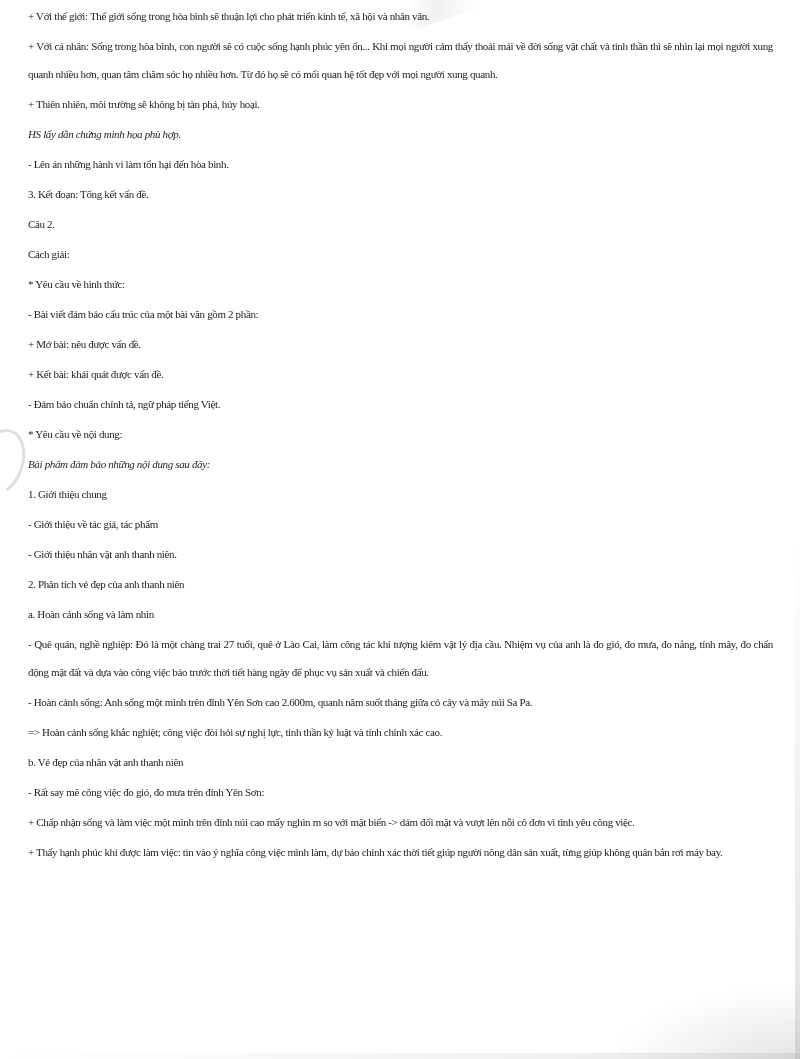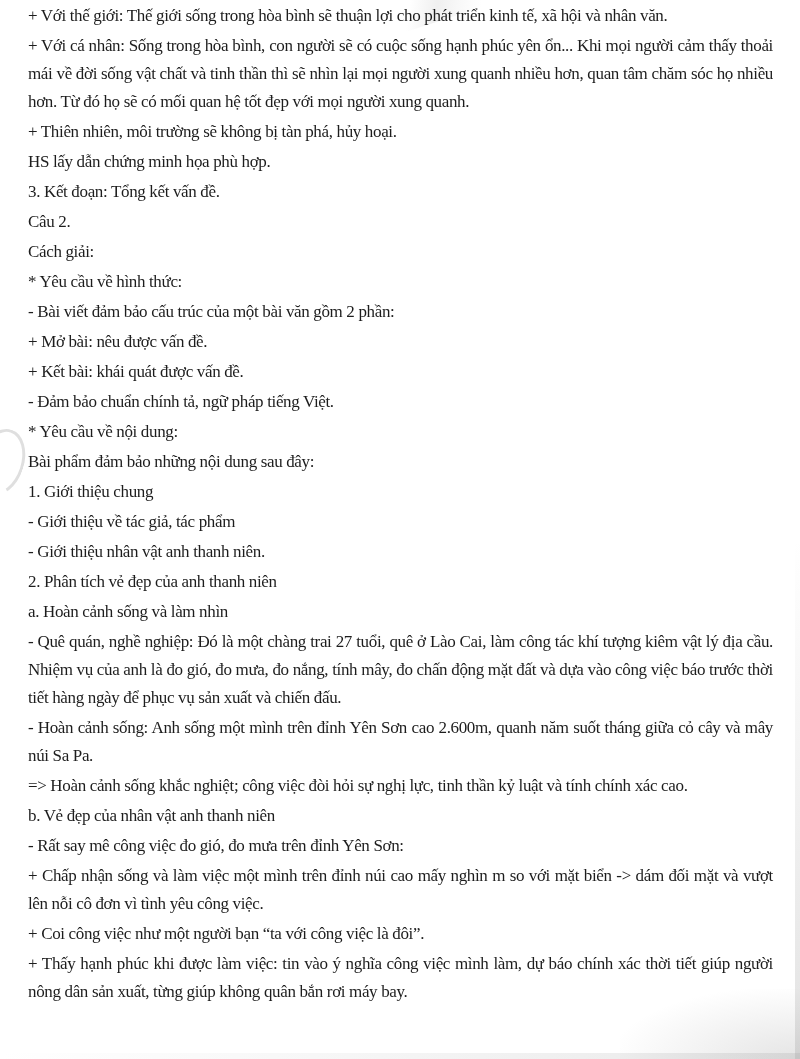--- a/index.html
+++ b/index.html
@@ -19,29 +19,29 @@
     background: #ffffff;
   }
   .doc-body {
     position: relative;
     z-index: 2;
     padding: 2px 27px 0 28px;
   }
   p.para {
     margin: 0 0 2px 0;
     font-family: "Liberation Serif", "DejaVu Serif", serif;
-    font-size: 17px;
+    font-size: 11px;
     line-height: 28px;
     letter-spacing: -0.35px;
     color: #1d1d1d;
     text-align: justify;
   }
   p.para span { display: inline; }
   p.para span.b { font-weight: normal; }
-  p.para span.i { }
+  p.para span.i { font-style: italic; }
 
   
   .artifact { position: absolute; z-index: 1; pointer-events: none; }
   .artifact-left-arc {
     left: -22px; top: 428px;
     width: 40px; height: 62px;
     border: 3px solid rgba(150,150,150,0.30);
     border-radius: 50%;
     border-left-color: transparent;
     border-bottom-color: transparent;
@@ -84,20 +84,21 @@
 </style>
 </head>
 <body>
 
 <div class="sheet">
   <div class="doc-body" id="doc-body">
       <p class="para"><span>+ Với thế giới: Thế giới sống trong hòa bình sẽ thuận lợi cho phát triển kinh tế, xã hội và nhân văn.</span></p>
       <p class="para"><span>+ Với cá nhân: Sống trong hòa bình, con người sẽ có cuộc sống hạnh phúc yên ổn... Khi mọi người cảm thấy thoải mái về đời sống vật chất và tinh thần thì sẽ nhìn lại mọi người xung quanh nhiều hơn, quan tâm chăm sóc họ nhiều hơn. Từ đó họ sẽ có mối quan hệ tốt đẹp với mọi người xung quanh.</span></p>
       <p class="para"><span>+ Thiên nhiên, môi trường sẽ không bị tàn phá, hủy hoại.</span></p>
       <p class="para"><span class="i">HS lấy dẫn chứng minh họa phù hợp.</span></p>
+      <p class="para"><span>- Lên án những hành vi làm tổn hại đến hòa bình.</span></p>
       <p class="para"><span class="b">3. Kết đoạn:</span><span> Tổng kết vấn đề.</span></p>
       <p class="para"><span class="b">Câu 2.</span></p>
       <p class="para"><span class="b">Cách giải:</span></p>
       <p class="para"><span class="b">* Yêu cầu về hình thức:</span></p>
       <p class="para"><span>- Bài viết đảm bảo cấu trúc của một bài văn gồm 2 phần:</span></p>
       <p class="para"><span>+ Mở bài: nêu được vấn đề.</span></p>
       <p class="para"><span>+ Kết bài: khái quát được vấn đề.</span></p>
       <p class="para"><span>- Đảm bảo chuẩn chính tả, ngữ pháp tiếng Việt.</span></p>
       <p class="para"><span class="b">* Yêu cầu về nội dung:</span></p>
       <p class="para"><span class="i">Bài phẩm đảm bảo những nội dung sau đây:</span></p>
@@ -105,21 +106,20 @@
       <p class="para"><span>- Giới thiệu về tác giả, tác phẩm</span></p>
       <p class="para"><span>- Giới thiệu nhân vật anh thanh niên.</span></p>
       <p class="para"><span class="b">2. Phân tích vẻ đẹp của anh thanh niên</span></p>
       <p class="para"><span>a. Hoàn cảnh sống và làm nhìn</span></p>
       <p class="para"><span>- Quê quán, nghề nghiệp: Đó là một chàng trai 27 tuổi, quê ở Lào Cai, làm công tác khí tượng kiêm vật lý địa cầu. Nhiệm vụ của anh là đo gió, đo mưa, đo nắng, tính mây, đo chấn động mặt đất và dựa vào công việc báo trước thời tiết hàng ngày để phục vụ sản xuất và chiến đấu.</span></p>
       <p class="para"><span>- Hoàn cảnh sống: Anh sống một mình trên đỉnh Yên Sơn cao 2.600m, quanh năm suốt tháng giữa cỏ cây và mây núi Sa Pa.</span></p>
       <p class="para"><span>=&gt; Hoàn cảnh sống khắc nghiệt; công việc đòi hỏi sự nghị lực, tinh thần kỷ luật và tính chính xác cao.</span></p>
       <p class="para"><span>b. Vẻ đẹp của nhân vật anh thanh niên</span></p>
       <p class="para"><span>- Rất say mê công việc đo gió, đo mưa trên đỉnh Yên Sơn:</span></p>
       <p class="para"><span>+ Chấp nhận sống và làm việc một mình trên đỉnh núi cao mấy nghìn m so với mặt biển -&gt; dám đối mặt và vượt lên nỗi cô đơn vì tình yêu công việc.</span></p>
-      <p class="para"><span>+ Coi công việc như một người bạn “ta với công việc là đôi”.</span></p>
       <p class="para"><span>+ Thấy hạnh phúc khi được làm việc: tin vào ý nghĩa công việc mình làm, dự báo chính xác thời tiết giúp người nông dân sản xuất, từng giúp không quân bắn rơi máy bay.</span></p>
     </div>
 
   <div class="artifact artifact-left-arc"></div>
   <div class="artifact artifact-top-streak"></div>
   <div class="artifact artifact-bottom-right"></div>
   <div class="artifact artifact-right-edge"></div>
   <div class="artifact artifact-bottom-edge"></div>
 </div>
 

